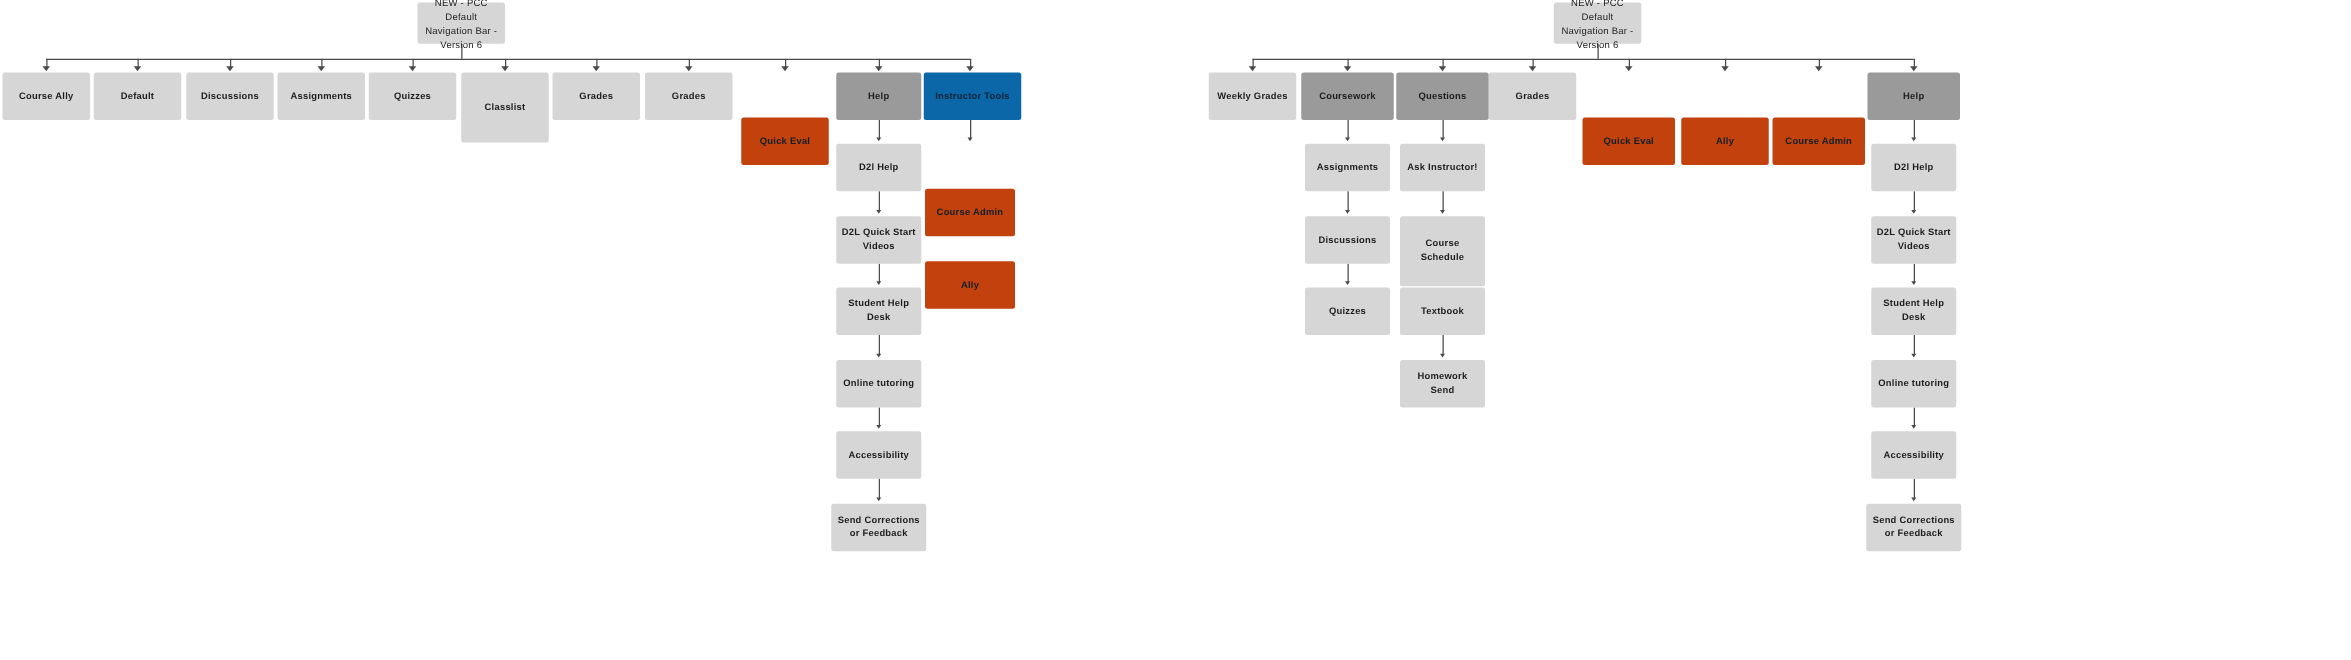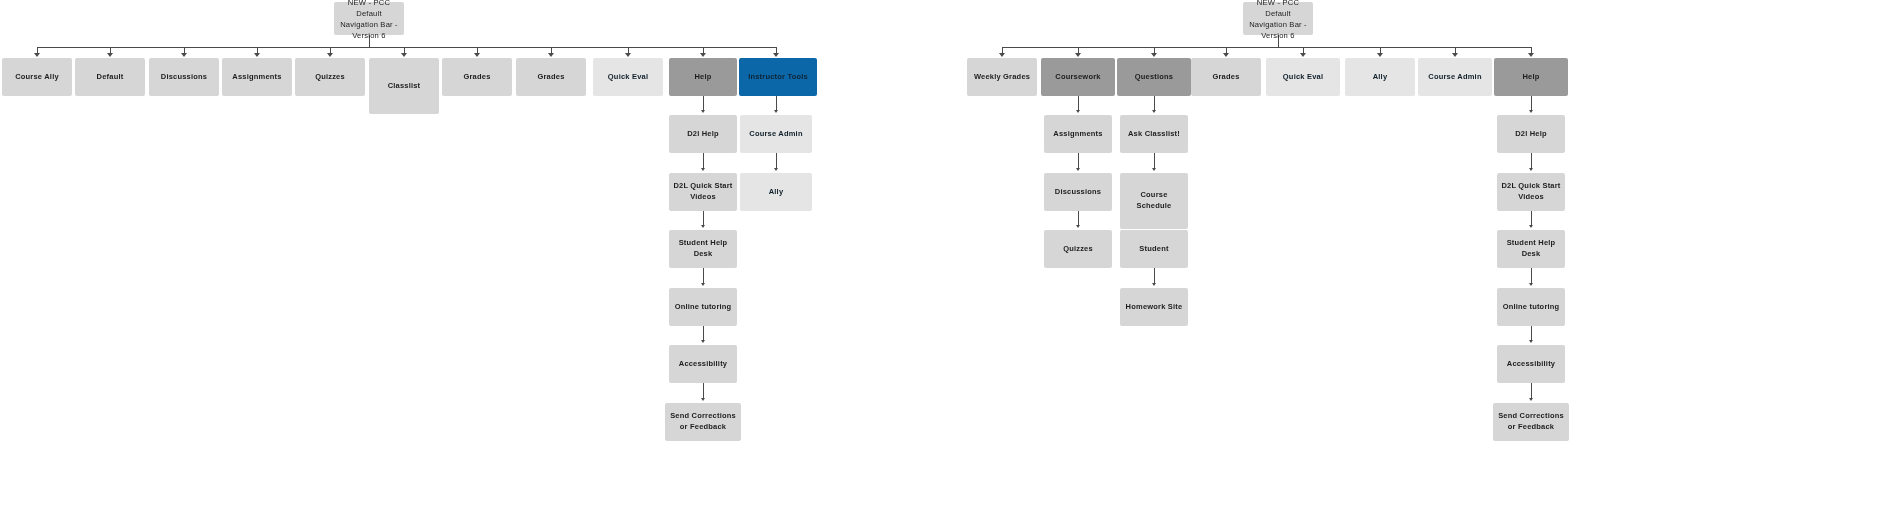--- a/index.html
+++ b/index.html
@@ -45,22 +45,23 @@
   }
   .node.light {
     background: #d6d6d6;
     color: #1d1d1d;
   }
   .node.gray {
     background: #9a9a9a;
     color: #1d1d1d;
   }
   .node.blue {
-    background: #e5e5e5;
+    background: #c2410c;
     color: #10202b;
+    margin-top: 36px;
   }
   .node.darkblue {
     background: #0c67a8;
     color: #0d2436;
   }
   .edge {
     position: absolute;
     background: #4a4a4a;
     z-index: 1;
   }
@@ -176,30 +177,30 @@
     <div class="arrow small" style="left: 1075.5px; top: 110px;"></div>
     <div class="node light" style="left: 1044px; top: 115px; width: 68px; height: 38px;">Assignments</div>
     <div class="edge v" style="left: 1078px; top: 153px; height: 16px;"></div>
     <div class="arrow small" style="left: 1075.5px; top: 168px;"></div>
     <div class="node light" style="left: 1044px; top: 173px; width: 68px; height: 38px;">Discussions</div>
     <div class="edge v" style="left: 1078px; top: 211px; height: 15px;"></div>
     <div class="arrow small" style="left: 1075.5px; top: 225px;"></div>
     <div class="node light" style="left: 1044px; top: 230px; width: 68px; height: 38px;">Quizzes</div>
     <div class="edge v" style="left: 1154px; top: 96px; height: 15px;"></div>
     <div class="arrow small" style="left: 1151.5px; top: 110px;"></div>
-    <div class="node light" style="left: 1120px; top: 115px; width: 68px; height: 38px;">Ask Classlist!</div>
+    <div class="node light" style="left: 1120px; top: 115px; width: 68px; height: 38px;">Ask Instructor!</div>
     <div class="edge v" style="left: 1154px; top: 153px; height: 16px;"></div>
     <div class="arrow small" style="left: 1151.5px; top: 168px;"></div>
     <div class="node light" style="left: 1120px; top: 173px; width: 68px; height: 56px;">Course Schedule</div>
     <div class="edge v" style="left: 1154px; top: 211px; height: 15px;"></div>
     <div class="arrow small" style="left: 1151.5px; top: 225px;"></div>
-    <div class="node light" style="left: 1120px; top: 230px; width: 68px; height: 38px;">Student</div>
+    <div class="node light" style="left: 1120px; top: 230px; width: 68px; height: 38px;">Textbook</div>
     <div class="edge v" style="left: 1154px; top: 268px; height: 16px;"></div>
     <div class="arrow small" style="left: 1151.5px; top: 283px;"></div>
-    <div class="node light" style="left: 1120px; top: 288px; width: 68px; height: 38px;">Homework Site</div>
+    <div class="node light" style="left: 1120px; top: 288px; width: 68px; height: 38px;">Homework Send</div>
     <div class="edge v" style="left: 1531px; top: 96px; height: 15px;"></div>
     <div class="arrow small" style="left: 1528.5px; top: 110px;"></div>
     <div class="node light" style="left: 1497px; top: 115px; width: 68px; height: 38px;">D2l Help</div>
     <div class="edge v" style="left: 1531px; top: 153px; height: 16px;"></div>
     <div class="arrow small" style="left: 1528.5px; top: 168px;"></div>
     <div class="node light" style="left: 1497px; top: 173px; width: 68px; height: 38px;">D2L Quick Start Videos</div>
     <div class="edge v" style="left: 1531px; top: 211px; height: 15px;"></div>
     <div class="arrow small" style="left: 1528.5px; top: 225px;"></div>
     <div class="node light" style="left: 1497px; top: 230px; width: 68px; height: 38px;">Student Help Desk</div>
     <div class="edge v" style="left: 1531px; top: 268px; height: 16px;"></div>

